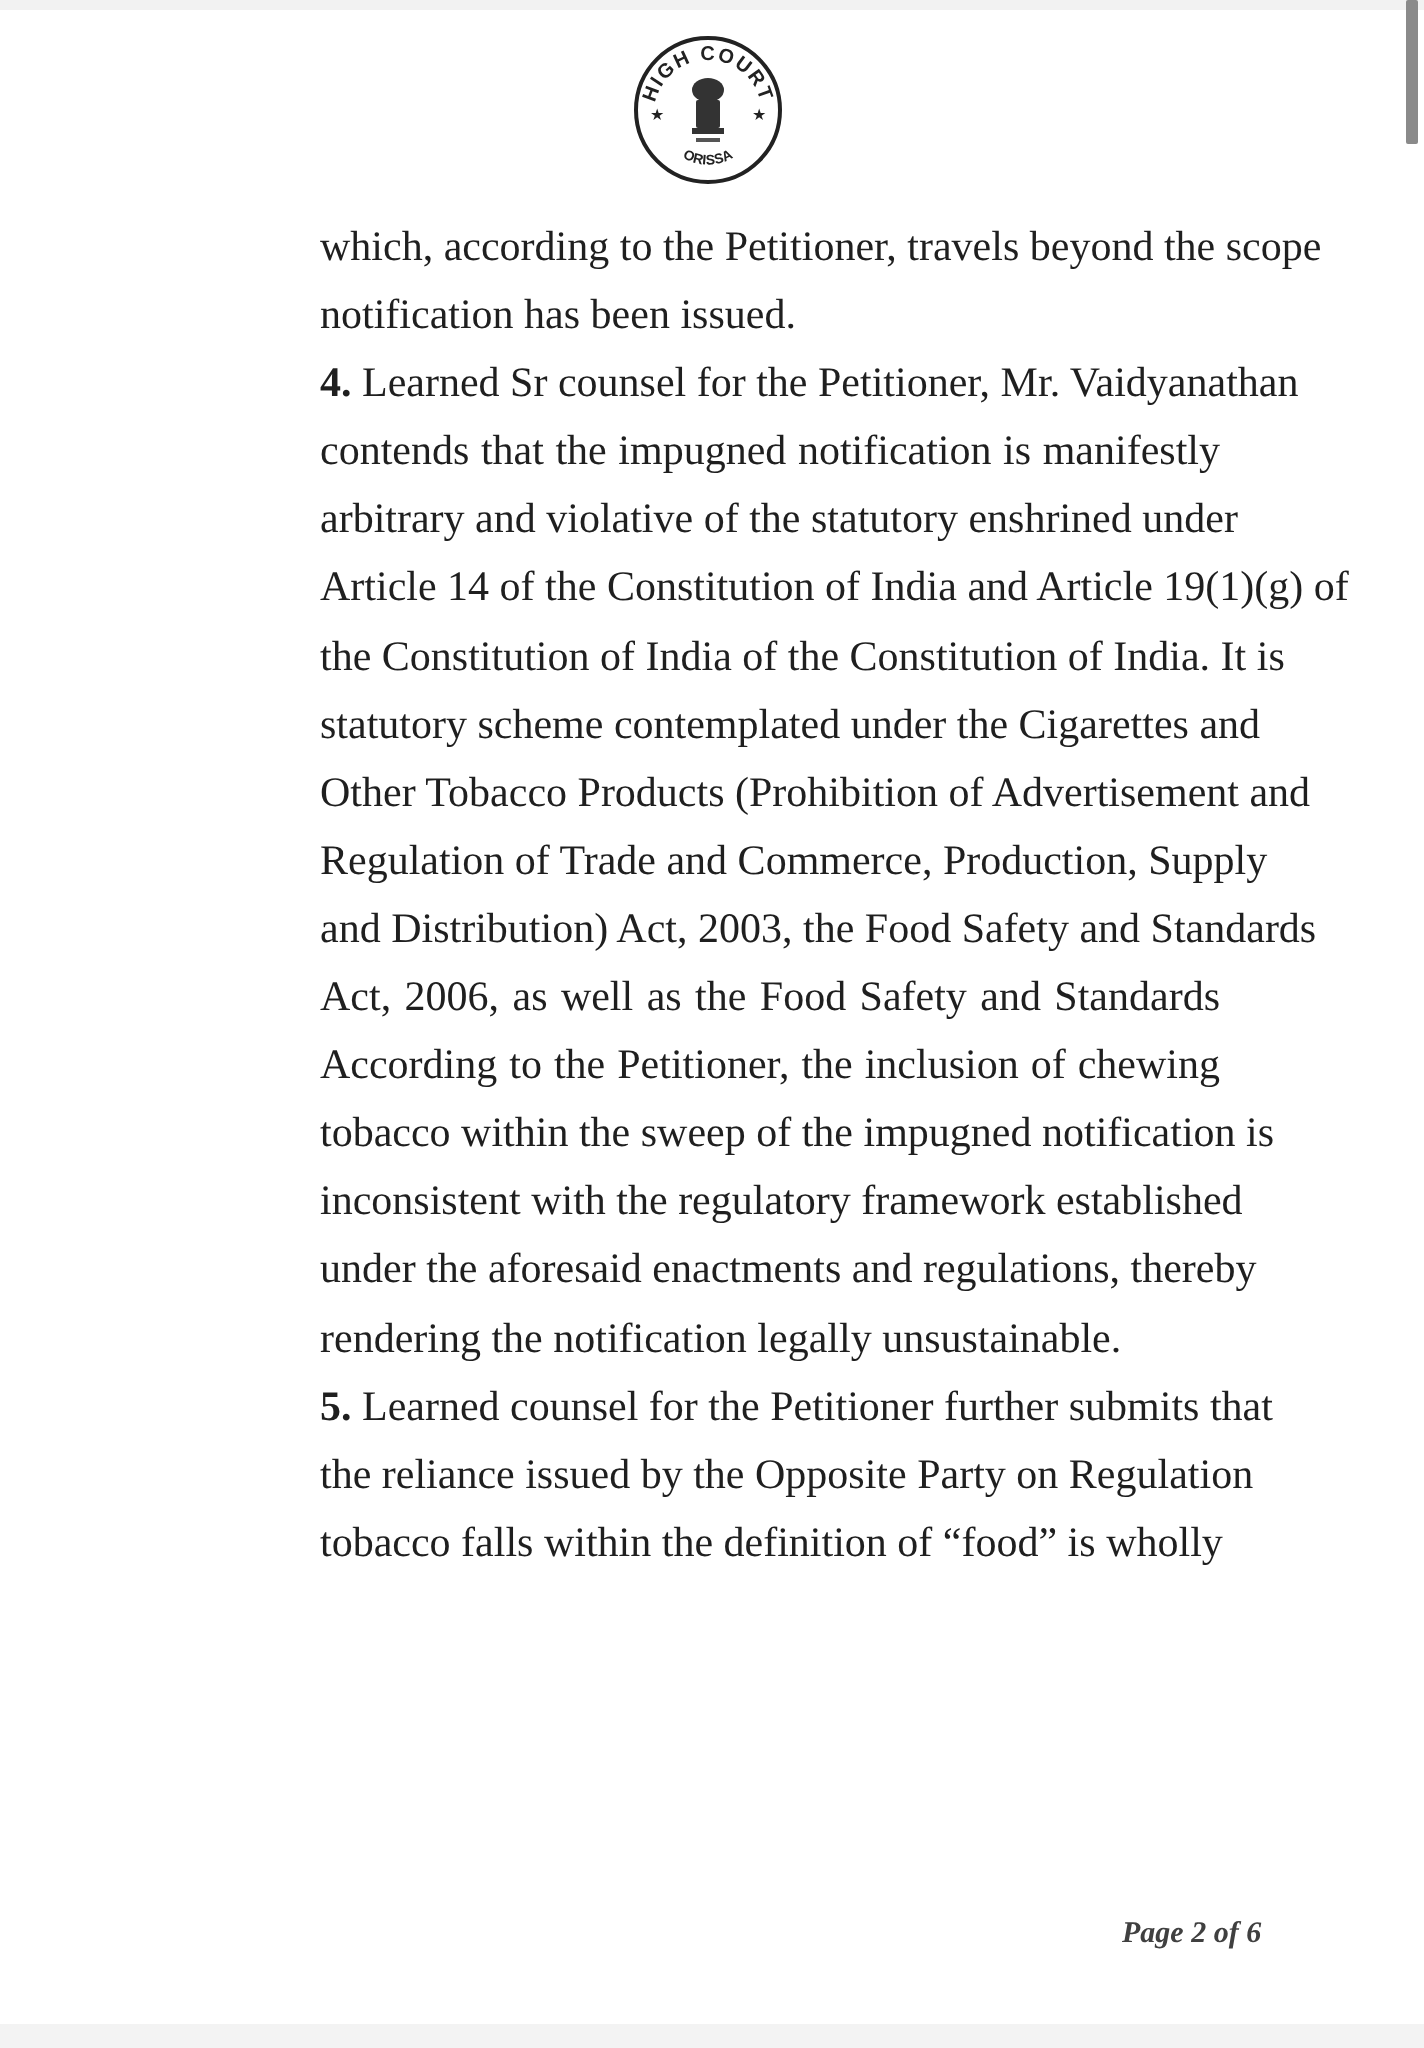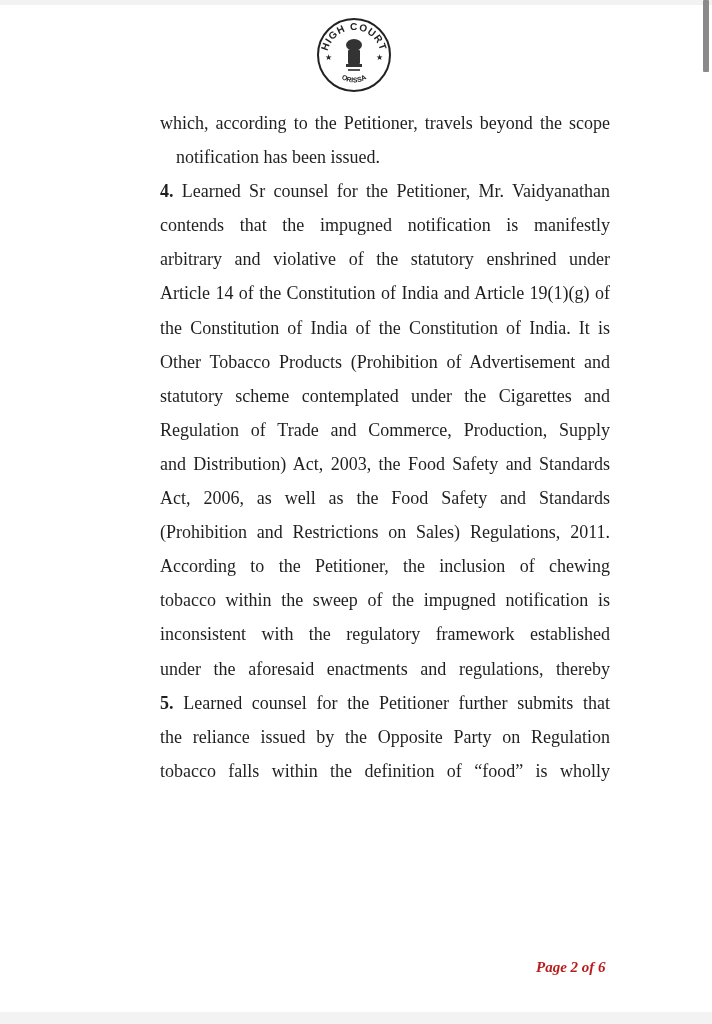--- a/index.html
+++ b/index.html
@@ -22,33 +22,33 @@
   }
   .scrollbar-thumb {
     position: absolute; left: 703px; top: 0; width: 6px; height: 72px;
     background: #8a8a8a; border-radius: 1px;
   }
   .emblem {
     position: absolute; left: 313px; top: 13px; width: 82px; height: 82px;
   }
   .content {
     position: absolute; left: 160px; top: 106px; width: 450px;
-    font-size: 18px; line-height: 34.1px;
+    font-size: 21px; line-height: 34.1px;
     text-align: justify; text-align-last: auto;
   }
   .line {
     display: block; text-align: justify; text-align-last: justify;
     white-space: nowrap; height: 34.1px;
   }
-  .line.last { text-align-last: left; margin-left: 16px; }
+  .line.last { text-align-last: left; }
   .para-num { font-weight: bold; }
   .page-footer {
-    position: absolute; left: 536px; top: 959px;
+    position: absolute; left: 561px; top: 959px;
     font-family: "Liberation Serif", "DejaVu Serif", serif;
-    font-weight: bold; font-style: italic; font-size: 15px; color: #b91c1c;
+    font-weight: bold; font-style: italic; font-size: 15px; color: #404040;
   }
 </style>
 </head>
 <body>
 
 <div class="top-strip"></div>
 
 <div class="scrollbar-track">
 </div>
 <div class="scrollbar-thumb"></div>
@@ -76,30 +76,30 @@
 </svg>
 
 <div class="content" id="doc-lines">
     <span class="line"><span>which, according to the Petitioner, travels beyond the scope</span></span>
     <span class="line last"><span>notification has been issued.</span></span>
     <span class="line"><span class="para-num">4.</span><span> Learned Sr counsel for the Petitioner, Mr. Vaidyanathan</span></span>
     <span class="line"><span>contends that the impugned notification is manifestly</span></span>
     <span class="line"><span>arbitrary and violative of the statutory enshrined under</span></span>
     <span class="line"><span>Article 14 of the Constitution of India and Article 19(1)(g) of</span></span>
     <span class="line"><span>the Constitution of India of the Constitution of India. It is</span></span>
+    <span class="line"><span>statutory scheme contemplated under the Cigarettes and</span></span>
     <span class="line"><span>Other Tobacco Products (Prohibition of Advertisement and</span></span>
-    <span class="line"><span>statutory scheme contemplated under the Cigarettes and</span></span>
     <span class="line"><span>Regulation of Trade and Commerce, Production, Supply</span></span>
     <span class="line"><span>and Distribution) Act, 2003, the Food Safety and Standards</span></span>
     <span class="line"><span>Act, 2006, as well as the Food Safety and Standards</span></span>
-    <span class="line"><span>(Prohibition and Restrictions on Sales) Regulations, 2011.</span></span>
     <span class="line"><span>According to the Petitioner, the inclusion of chewing</span></span>
     <span class="line"><span>tobacco within the sweep of the impugned notification is</span></span>
     <span class="line"><span>inconsistent with the regulatory framework established</span></span>
     <span class="line"><span>under the aforesaid enactments and regulations, thereby</span></span>
+    <span class="line last"><span>rendering the notification legally unsustainable.</span></span>
     <span class="line"><span class="para-num">5.</span><span> Learned counsel for the Petitioner further submits that</span></span>
     <span class="line"><span>the reliance issued by the Opposite Party on Regulation</span></span>
     <span class="line"><span>tobacco falls within the definition of “food” is wholly</span></span>
   </div>
 
 <div class="page-footer">Page 2 of 6</div>
 
 <div class="bottom-band"></div>
 
 </body></html>

